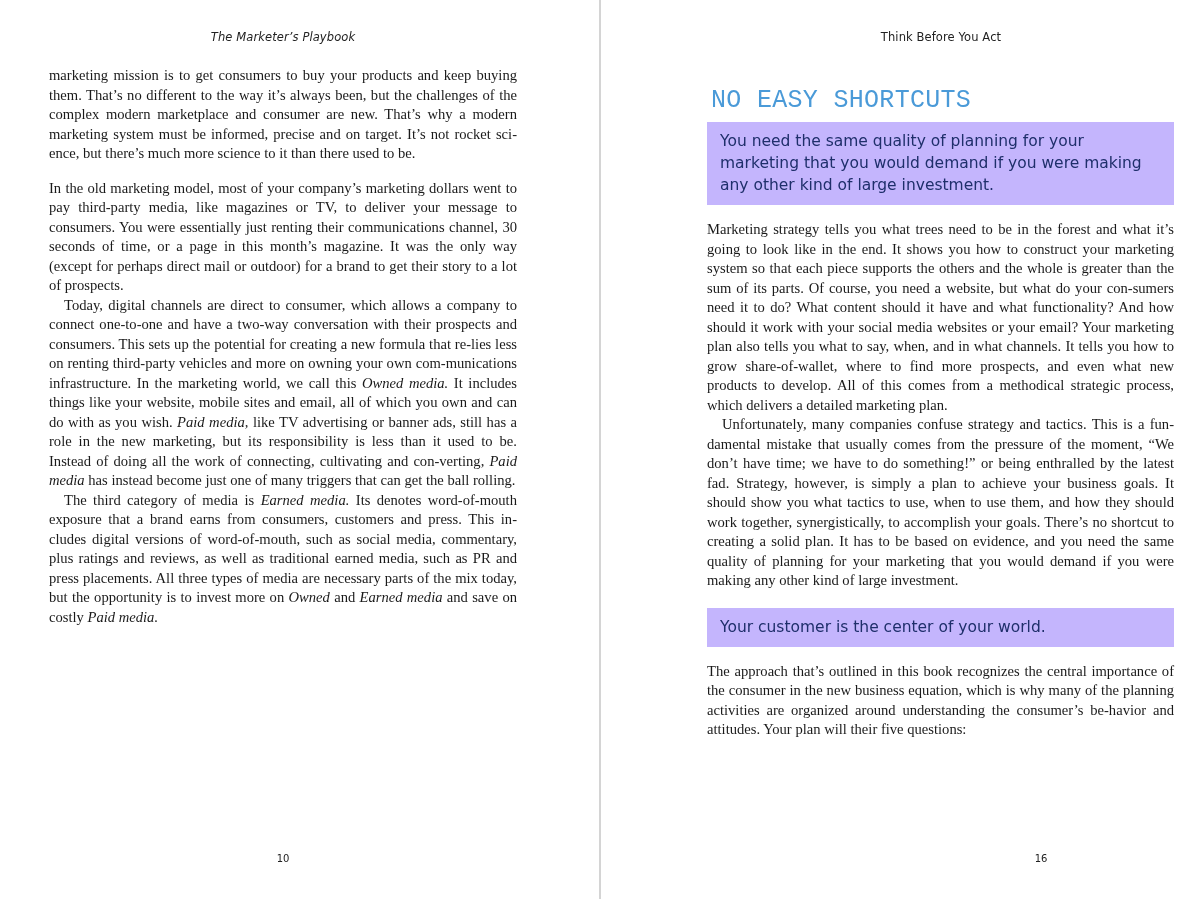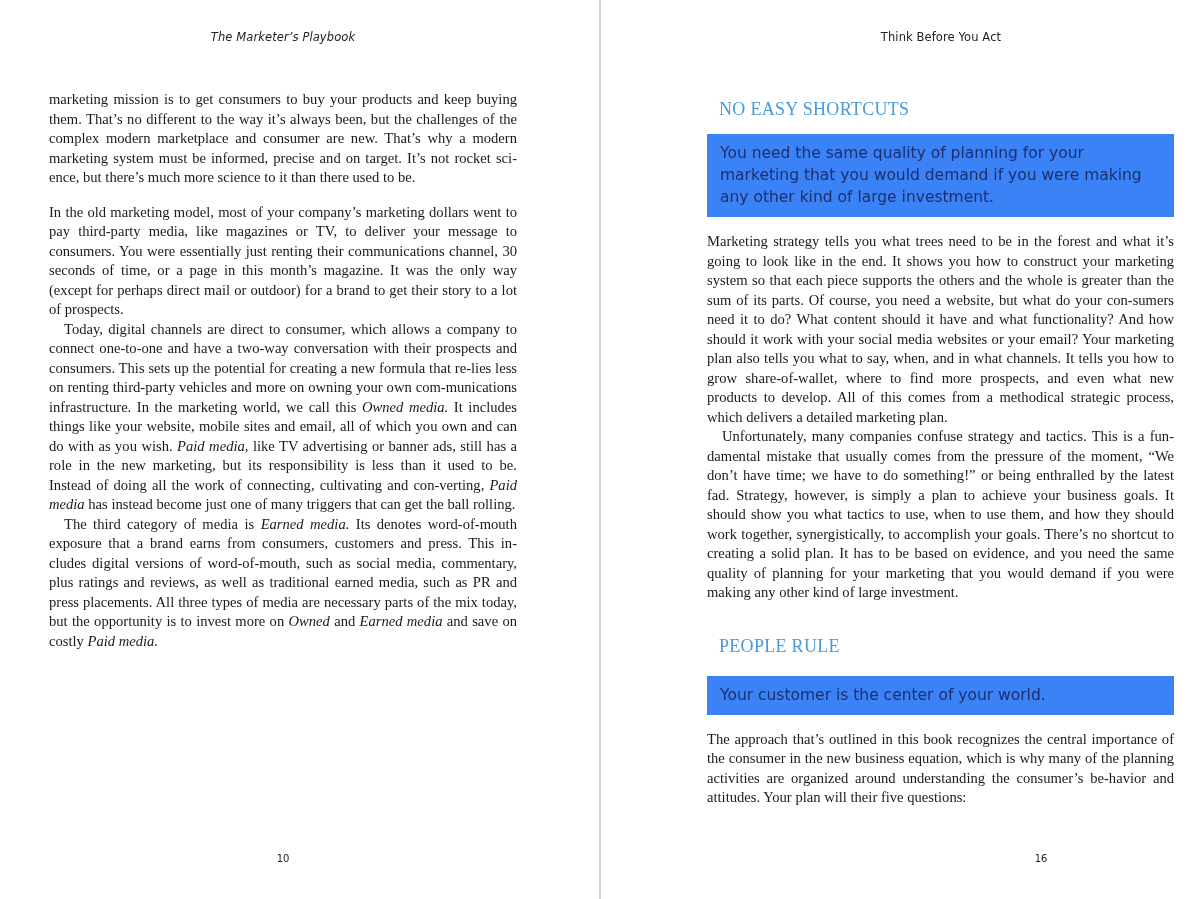--- a/index.html
+++ b/index.html
@@ -15,37 +15,37 @@
 
   .running-head {
     position: absolute; top: 30px; left: 0; right: 0; text-align: center;
     font-family: "DejaVu Sans", sans-serif; font-size: 11.5px; color: #222;
     letter-spacing: 0.1px;
   }
   .page.left .running-head { font-style: italic; left: 0; width: 566px; }
   .page.right .running-head { left: 34px; width: 566px; }
 
   .content { position: absolute; }
-  .page.left .content { left: 49px; width: 468px; top: 90px; }
+  .page.left .content { left: 49px; width: 468px; top: 66px; }
   .page.right .content { left: 83px; width: 467px; top: 84px; }
 
   .body-text {
     font-size: 14.6px; line-height: 19.5px; text-align: justify; margin: 0;
     hyphens: manual;
   }
   .body-text p { margin: 0; }
   .body-text p.indent { text-indent: 15px; }
   .body-text em { font-style: italic; }
 
   .section-heading {
-    font-family: Liberation Serif, serif; font-weight: normal; color: #4a9ad8;
-    font-size: 18px; letter-spacing: 0.3px; margin: 12px; line-height: 26px;
+    font-family: Liberation Mono, monospace; font-weight: normal; color: #4a9ad8;
+    font-size: 25px; letter-spacing: 0.3px; margin: 4px; line-height: 26px;
   }
   .callout {
-    background: #3b82f6; color: #1f2f6b;
+    background: #c4b5fd; color: #1f2f6b;
     font-family: "DejaVu Sans", sans-serif; font-size: 15.5px; line-height: 22px;
     padding: 8px 13px 9px 13px; margin: 0;
   }
 
   .folio {
     position: absolute; top: 853px; font-family: "DejaVu Sans", sans-serif;
     font-size: 10px; color: #222; text-align: center; width: 40px;
   }
   .page.left .folio { left: 263px; }
   .page.right .folio { left: 397px; }
@@ -81,21 +81,20 @@
 
     <div class="content">
       <h2 class="section-heading">NO EASY SHORTCUTS</h2>
       <div class="callout" style="margin-top:8px;">You need the same quality of planning for your marketing that you would demand if you were making any other kind of large investment.</div>
 
       <div class="body-text" style="margin-top:15px;">
         <p>Marketing strategy tells you what trees need to be in the forest and what it’s going to look like in the end. It shows you how to construct your marketing system so that each piece supports the others and the whole is greater than the sum of its parts. Of course, you need a website, but what do your con-sumers need it to do? What content should it have and what functionality? And how should it work with your social media websites or your email? Your marketing plan also tells you what to say, when, and in what channels. It tells you how to grow share-of-wallet, where to find more prospects, and even what new products to develop. All of this comes from a methodical strategic process, which delivers a detailed marketing plan.</p>
         <p class="indent">Unfortunately, many companies confuse strategy and tactics. This is a fun-damental mistake that usually comes from the pressure of the moment, “We don’t have time; we have to do something!” or being enthralled by the latest fad. Strategy, however, is simply a plan to achieve your business goals. It should show you what tactics to use, when to use them, and how they should work together, synergistically, to accomplish your goals. There’s no shortcut to creating a solid plan. It has to be based on evidence, and you need the same quality of planning for your marketing that you would demand if you were making any other kind of large investment.</p>
       </div>
 
-      <h2 class="section-heading" style="margin-top:30px;">PEOPLE RULE</h2>
       <div class="callout" style="margin-top:17px;">Your customer is the center of your world.</div>
 
       <div class="body-text" style="margin-top:15px;">
         <p>The approach that’s outlined in this book recognizes the central importance of the consumer in the new business equation, which is why many of the planning activities are organized around understanding the consumer’s be-havior and attitudes. Your plan will their five questions:</p>
       </div>
     </div>
 
     <div class="folio">16</div>
   </div>
 </div>

